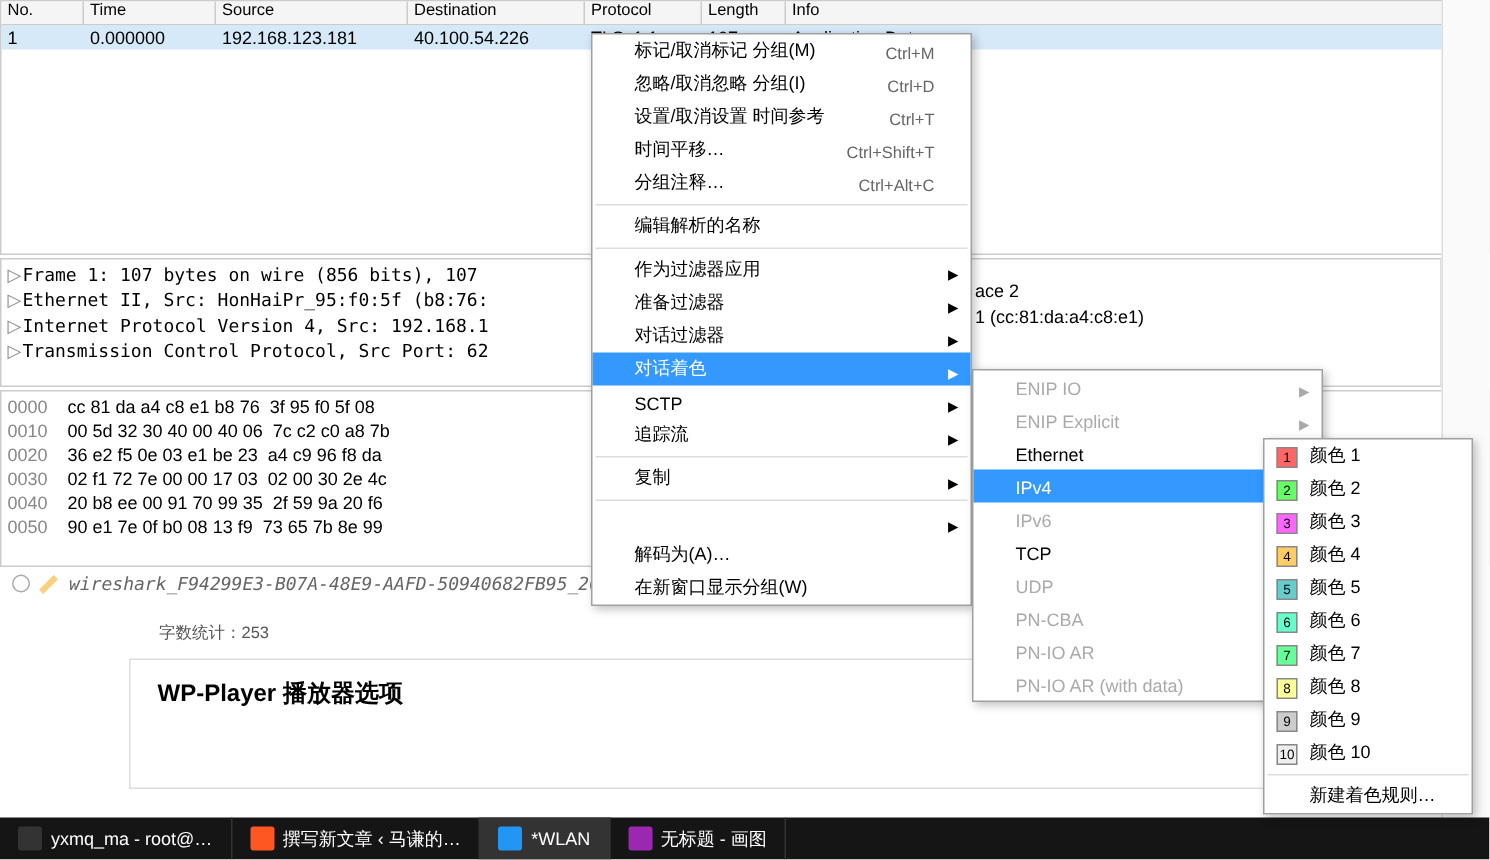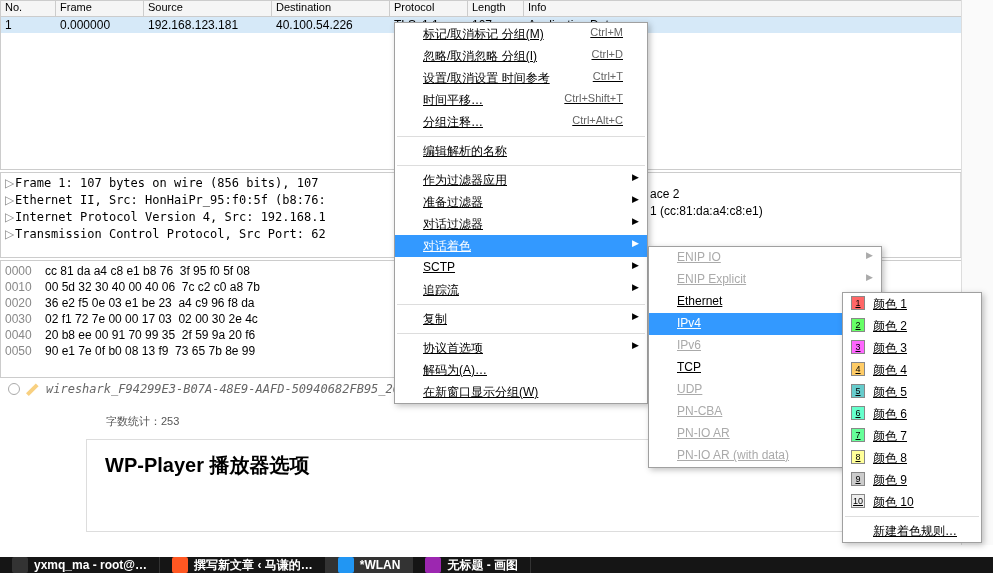--- a/index.html
+++ b/index.html
@@ -28,47 +28,47 @@
 
 
 .status { position:absolute; left:0; top:378px; height:22px; display:flex; align-items:center; gap:6px; padding:0 8px; }
 .status .dot { width:12px; height:12px; border:1px solid #aaa; border-radius:50%; }
 .status .pen { width:14px; height:14px; background:#f8d080; clip-path:polygon(0 80%,70% 10%,90% 30%,20% 100%); }
 
 
 .lower { position:absolute; left:86px; top:408px; width:800px; }
 .lower .stat { color:#555; margin:6px 20px; font-size:11px;}
 .lower .panel { background:#fff; border:1px solid #ddd; margin:10px 0; padding:12px 18px; }
-.lower .panel h3 { font-size:20px; font-weight:bold; }
+.lower .panel h3 { font-size:16px; font-weight:bold; }
 
 
 .menu { position:absolute; background:#fff; border:1px solid #a0a0a0; box-shadow:2px 2px 6px rgba(0,0,0,.25); z-index:10; }
-.menu-item { display:flex; align-items:flex-start; padding:3px 24px 3px 28px; font-size:12px; white-space:nowrap; cursor:default; position:relative; height:22px;text-decoration:underline; }
+.menu-item { display:flex; align-items:flex-end; padding:3px 24px 3px 28px; font-size:12px; white-space:nowrap; cursor:default; position:relative; height:22px; }
 .menu-item.sel { background:#3399ff; color:#fff; }
 .menu-item.sep { height:0; border-top:1px solid #ddd; margin:3px 2px; padding:0; }
 .menu-item .label { flex:1; padding-right:30px; }
 .menu-item .sc { color:#666; font-size:11px; }
 .menu-item .arrow { position:absolute; right:8px; font-size:9px; }
 .menu-item.dis { color:#aaa; }
 .color-sw { display:inline-block; width:14px; height:14px; border:1px solid #888; margin-right:8px; text-align:center; font-size:9px; line-height:12px; font-family:Arial; }
 
 
-.taskbar { position:absolute; left:0; bottom:0; right:0; height:16px; background:#151515; display:flex; align-items:center; color:#fff; font-size:12px;font-weight:bold; }
+.taskbar { position:absolute; left:0; bottom:0; right:0; height:28px; background:#151515; display:flex; align-items:center; color:#fff; font-size:12px; }
 .taskbar .titem { display:flex; align-items:center; gap:6px; padding:0 12px; height:100%; border-right:1px solid #333; }
 .taskbar .titem.active { background:#333; }
 .taskbar .ti-icon { width:16px; height:16px; border-radius:2px; }
 .right-cut { position:absolute; right:0; top:0; bottom:28px; width:32px; background:#fafafa; border-left:1px solid #ddd; }
 </style>
 </head>
 <body>
 
 <div class="plist">
   <div class="plist-hdr">
     <div class="c-no">No.</div>
-    <div class="c-time">Frame</div>
+    <div class="c-time">Time</div>
     <div class="c-src">Source</div>
     <div class="c-dst">Destination</div>
     <div class="c-proto">Protocol</div>
     <div class="c-len">Length</div>
     <div class="c-info">Info</div>
   </div>
   <div class="plist-row mono">
     <div class="c-no">1</div>
     <div class="c-time">0.000000</div>
     <div class="c-src">192.168.123.181</div>
@@ -172,21 +172,20 @@
       <span class="label">追踪流</span>
       <span class="arrow">▶</span>
     </div>
     <div class="menu-item sep"></div>
     <div class="menu-item">
       <span class="label">复制</span>
       <span class="arrow">▶</span>
     </div>
     <div class="menu-item sep"></div>
     <div class="menu-item">
-      <span class="label">协议首选项</span>
       <span class="arrow">▶</span>
     </div>
     <div class="menu-item">
       <span class="label">解码为(A)…</span>
     </div>
     <div class="menu-item">
       <span class="label">在新窗口显示分组(W)</span>
     </div>
   </div>
 

